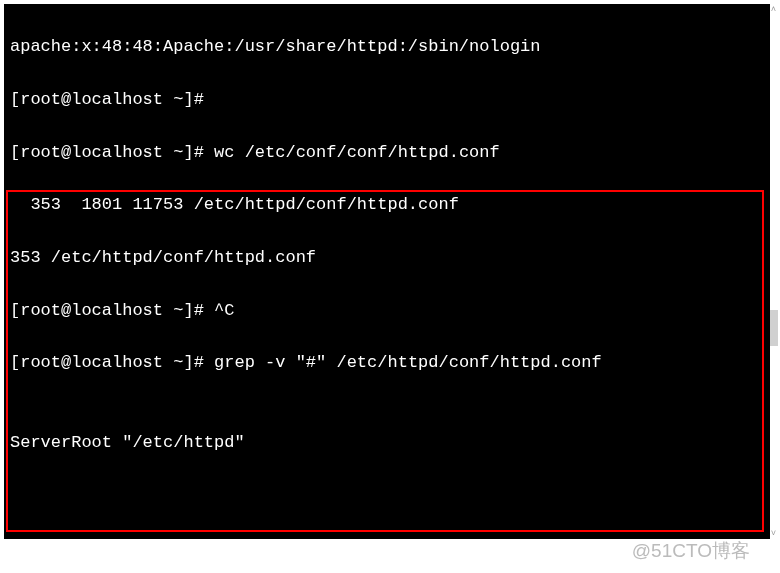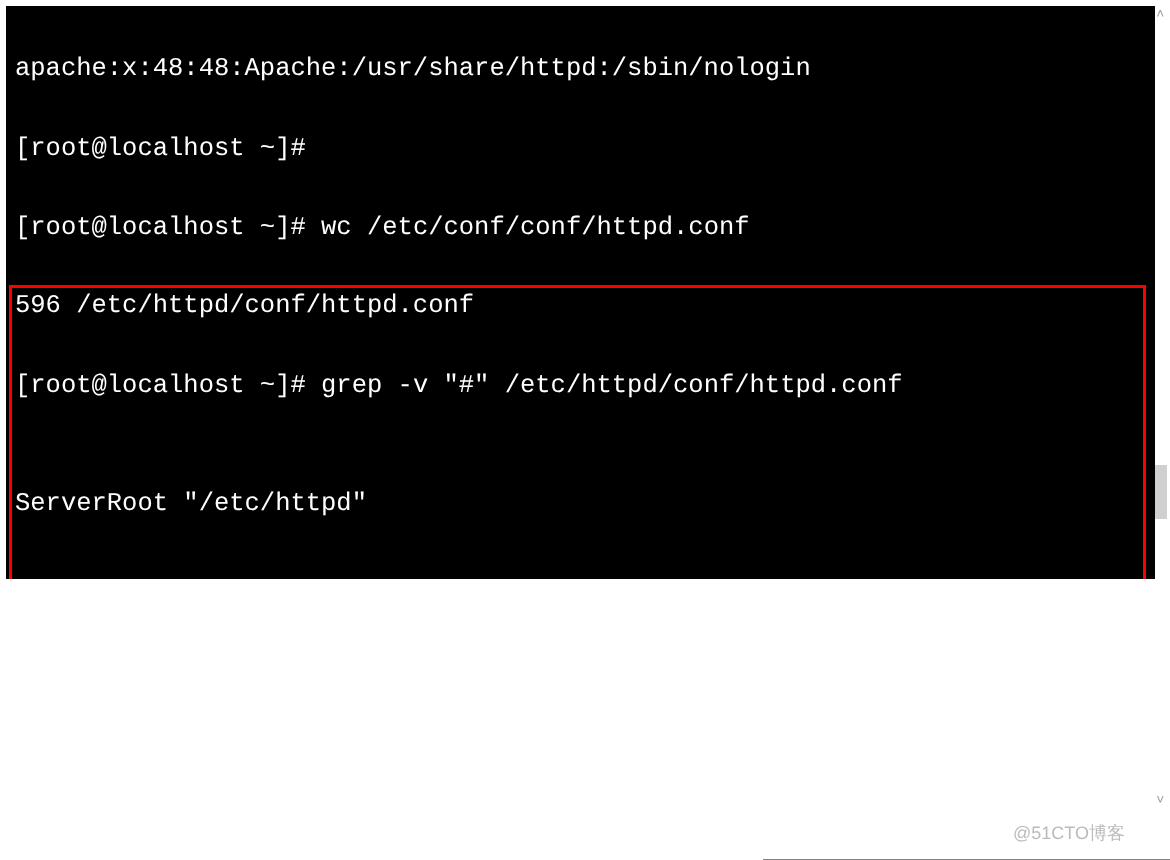--- a/index.html
+++ b/index.html
@@ -9,21 +9,21 @@
       height: 573px;
       position: relative;
       font-family: "Consolas", "Courier New", monospace;
       font-size: 17px;
       line-height: 1.55;
     }
     .terminal {
       background: #000000;
       color: #ffffff;
       width: 766px;
-      height: 382px;
+      height: 535px;
       margin: 4px 0 0 4px;
       padding: 4px 6px;
       white-space: pre;
       overflow: hidden;
       position: relative;
     }
     .prompt-line { display: block; }
     .red-box {
       border: 2px solid #ff0000;
       position: absolute;
@@ -57,33 +57,35 @@
       color: #9a9a9a;
       font-size: 9px;
       line-height: 8px;
       text-align: center;
     }
     .watermark {
       position: absolute;
       right: 30px;
       bottom: 8px;
       font-family: "Microsoft YaHei", sans-serif;
-      font-size: 12px;
+      font-size: 19px;
       color: #bbbbbb;
       text-align: center;
     }
   </style>
 </head>
 <body>
 
 <div class="terminal">
 <span class="prompt-line">apache:x:48:48:Apache:/usr/share/httpd:/sbin/nologin</span>
 <span class="prompt-line">[root@localhost ~]# </span>
 <span class="prompt-line"><span>[root@localhost ~]# </span><span>wc /etc/conf/conf/httpd.conf</span></span>
-<span class="prompt-line">596 /etc/httpd/conf/httpd.conf</span>
+<span class="prompt-line">  353  1801 11753 /etc/httpd/conf/httpd.conf</span>
+<span class="prompt-line">353 /etc/httpd/conf/httpd.conf</span>
+<span class="prompt-line"><span>[root@localhost ~]# </span><span>^C</span></span>
 <span class="prompt-line"><span>[root@localhost ~]# </span><span>grep -v "#" /etc/httpd/conf/httpd.conf</span></span>
 <span class="prompt-line"></span>
 <span class="prompt-line">ServerRoot "/etc/httpd"</span>
 <span class="prompt-line"></span>
 
 <span class="prompt-line"></span>
 
 <span class="prompt-line"></span>
 
 

